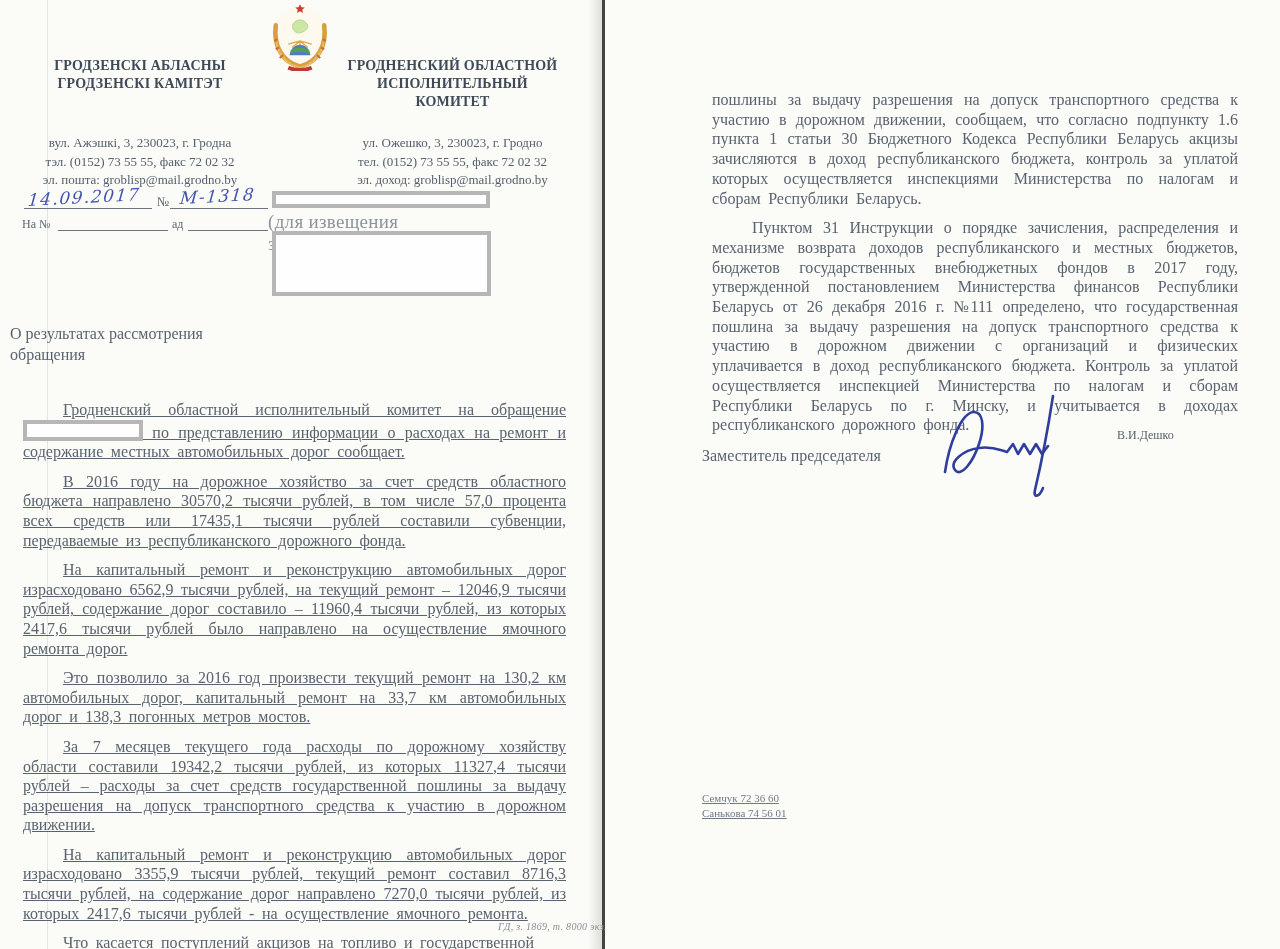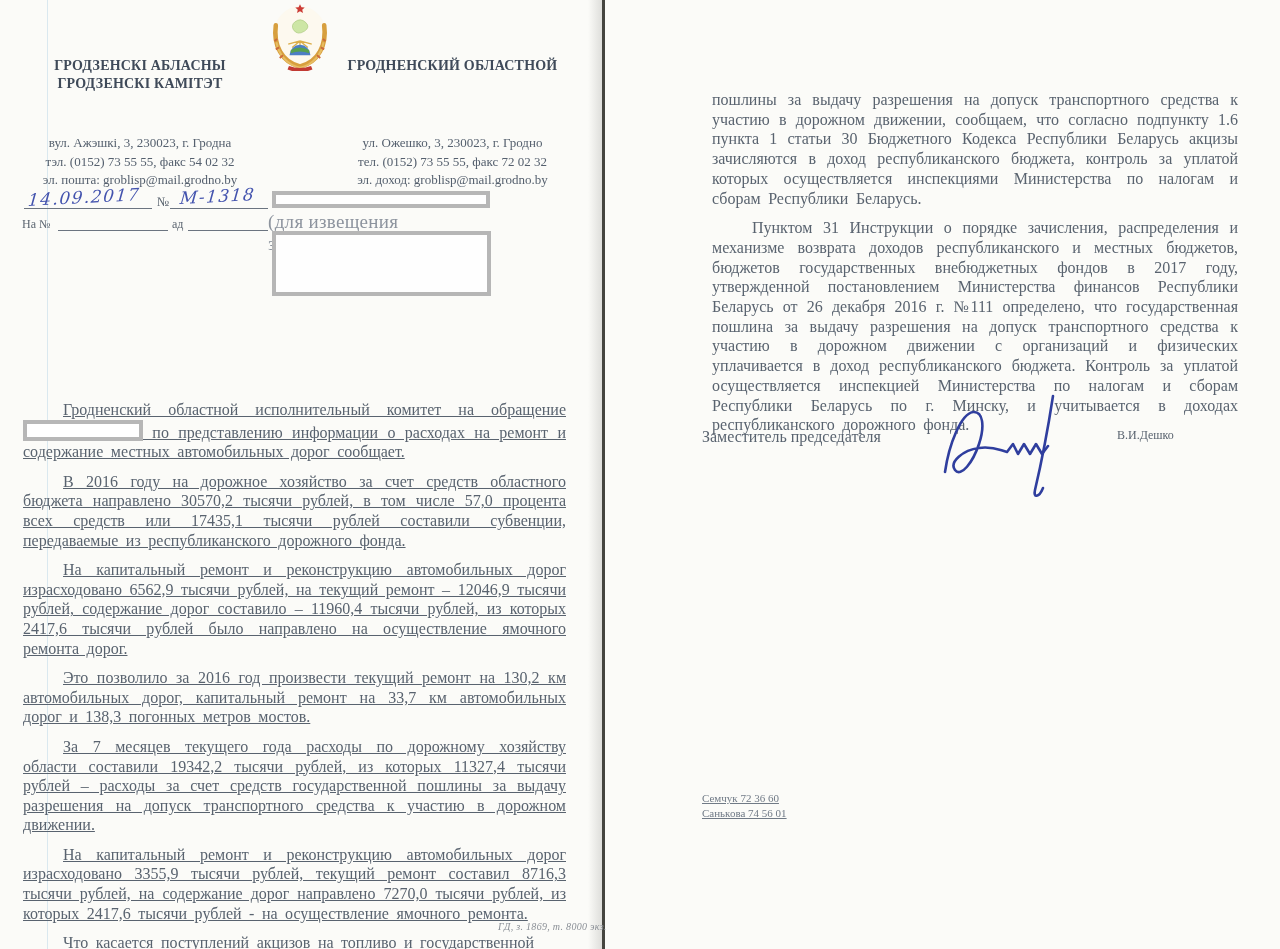--- a/index.html
+++ b/index.html
@@ -36,21 +36,21 @@
   }
   
   .bodytext{font-size:16px;color:#59636f;word-spacing:3.5px;}
   .left-body{line-height:19.6px;}
   .right-body{line-height:19.7px;}
   .para{margin:10px;text-align:justify;}
   .para.indent{text-indent:40px;}
   .subject{font-size:16px;line-height:21px;color:#59636f;}
   .print-note{font-size:10px;color:#8a8f96;letter-spacing:.3px;font-style:italic;}
   .contacts{font-size:11px;line-height:15px;color:#707a86;text-decoration:underline;}
-  .sign-title{font-size:16px;color:#59636f;}
+  .sign-title{font-size:16px;color:#59636f;margin-top:19px;}
   .sign-name{font-size:12px;color:#59636f;}
   
   .divider{left:602px;top:0;width:3px;height:949px;background:#45453f;}
   .divider-shadow{left:588px;top:0;width:14px;height:949px;
     background:linear-gradient(to right, rgba(0,0,0,0) 0%, rgba(90,90,85,.18) 100%);}
   .scan-line{left:47px;top:0;width:1px;height:949px;background:#cfe2ec;opacity:.75;}
 </style>
 </head>
 <body>
 
@@ -76,25 +76,26 @@
       <path d="M50,2 l2.2,4.6 5,.4 -3.8,3.4 1.2,5 -4.6,-2.7 -4.6,2.7 1.2,-5 -3.8,-3.4 5,-.4 z" fill="#cc3b35"></path>
     </svg>
   </div>
 
   <div class="abs org-name" style="left:45px;top:57px;width:190px;">
     <div>ГРОДЗЕНСКІ АБЛАСНЫ</div>
     <div>ГРОДЗЕНСКІ КАМІТЭТ</div>
   </div>
   <div class="abs org-name" style="left:345px;top:57px;width:215px;">
     <div>ГРОДНЕНСКИЙ ОБЛАСТНОЙ</div>
+    <div>ИСПОЛНИТЕЛЬНЫЙ КОМИТЕТ</div>
   </div>
 
   <div class="abs addr" style="left:25px;top:134px;width:230px;">
     <div>вул. Ажэшкі, 3, 230023, г. Гродна</div>
-    <div>тэл. (0152) 73 55 55, факс 54 02 32</div>
+    <div>тэл. (0152) 73 55 55, факс 72 02 32</div>
     <div>эл. пошта: groblisp@mail.grodno.by</div>
   </div>
   <div class="abs addr" style="left:340px;top:134px;width:225px;">
     <div>ул. Ожешко, 3, 230023, г. Гродно</div>
     <div>тел. (0152) 73 55 55, факс 72 02 32</div>
     <div>эл. доход: groblisp@mail.grodno.by</div>
   </div>
 
   <span class="abs hand" style="left:28px;top:187px;">14.09.2017</span>
   <div class="abs rule" style="left:24px;top:208px;width:128px;"></div>
@@ -104,20 +105,24 @@
 
   <span class="abs small-label" style="left:22px;top:217px;">На №</span>
   <div class="abs rule" style="left:58px;top:230px;width:110px;"></div>
   <span class="abs small-label" style="left:172px;top:217px;">ад</span>
   <div class="abs rule" style="left:188px;top:230px;width:80px;"></div>
 
   <div class="abs redact" style="left:272px;top:191px;width:218px;height:17px;"></div>
   <div class="abs caption" style="left:268px;top:211px;width:270px;">(для извещения заинтересованных)</div>
   <div class="abs redact" style="left:272px;top:231px;width:219px;height:65px;"></div>
 
+  <div class="abs subject" style="left:10px;top:323px;width:300px;">
+    <div>О результатах рассмотрения</div>
+    <div>обращения</div>
+  </div>
 
   <div class="abs bodytext left-body" style="left:13px;top:390px;width:563px;text-decoration:underline;">
       <p class="para indent">Гродненский областной исполнительный  комитет  на   обращение <span class="redact-inline"></span> по представлению информации о расходах на ремонт и содержание местных автомобильных дорог сообщает.</p>
       <p class="para indent">В 2016 году на дорожное хозяйство за счет средств областного бюджета  направлено 30570,2 тысячи рублей, в том числе 57,0 процента всех средств или 17435,1 тысячи рублей составили субвенции, передаваемые из республиканского дорожного фонда.</p>
       <p class="para indent">На  капитальный ремонт и реконструкцию автомобильных дорог израсходовано  6562,9 тысячи рублей, на текущий ремонт – 12046,9 тысячи рублей, содержание дорог составило – 11960,4 тысячи рублей, из которых   2417,6 тысячи рублей было направлено на осуществление ямочного ремонта дорог.</p>
       <p class="para indent">Это позволило за 2016 год произвести текущий ремонт  на 130,2 км автомобильных дорог, капитальный ремонт на 33,7 км автомобильных дорог и 138,3 погонных метров мостов.</p>
       <p class="para indent">За 7 месяцев текущего года расходы по дорожному хозяйству области  составили 19342,2 тысячи рублей, из которых 11327,4 тысячи рублей – расходы за счет средств государственной пошлины за выдачу разрешения на допуск транспортного средства к участию в дорожном движении.</p>
       <p class="para indent">На  капитальный ремонт и реконструкцию автомобильных дорог израсходовано  3355,9 тысячи рублей, текущий ремонт составил 8716,3 тысячи рублей, на содержание дорог направлено 7270,0 тысячи рублей, из которых   2417,6 тысячи рублей  - на осуществление ямочного ремонта.</p>
       <p class="para indent">Что касается поступлений акцизов на топливо и государственной</p>
     </div>

